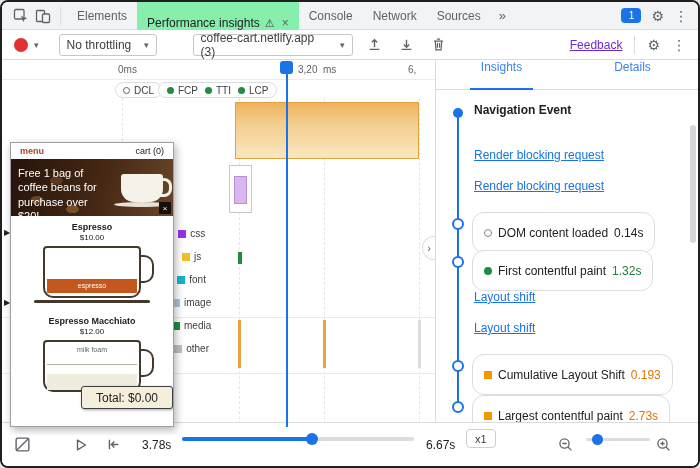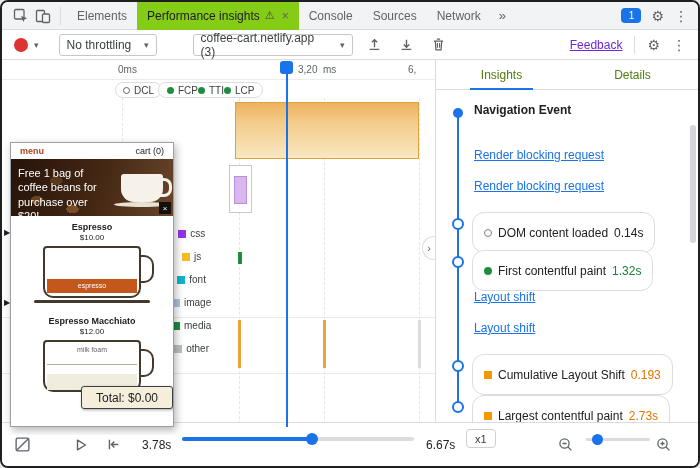--- a/index.html
+++ b/index.html
@@ -8,21 +8,21 @@
   .window { position:relative; width:700px; height:468px; background:#fff; border:2px solid #1f1f1f;
             border-radius:8px; overflow:hidden; }
 
   
   .tabbar { position:absolute; top:0; left:0; right:0; height:28px; background:#f1f3f4;
             border-bottom:1px solid #dadce0; display:flex; align-items:center; font-size:12px;
             color:#5f6368; padding-left:8px; }
   .tb-iconbtn { width:22px; height:22px; display:flex; align-items:center; justify-content:center; flex:0 0 auto; }
   .tb-sep { width:1px; height:18px; background:#dadce0; margin:0 6px; flex:0 0 auto; }
   .tab { height:28px; display:flex; align-items:center; gap:5px; padding:0 10px; white-space:nowrap; }
-  .tab.active { background:#84cc16; color:#202124; }
+  .tab.active { background:#86efac; color:#202124;align-items:flex-end; }
   .tab .close-x { color:#5f6368; font-size:12px; margin-left:2px; }
   .warn-glyph { font-size:11px; color:#444746; }
   .more-tabs { padding:0 8px; font-size:13px; }
   .tabbar-right { margin-left:auto; display:flex; align-items:center; gap:10px; padding-right:10px; }
   .issues-badge { min-width:20px; height:15px; background:#1a73e8; color:#fff; border-radius:4px;
                   display:flex; align-items:center; justify-content:center; font-size:10px; padding:0 4px; }
   .glyph-btn { font-size:14px; color:#5f6368; line-height:1; }
 
   
   .toolbar2 { position:absolute; top:28px; left:0; right:0; height:30px; background:#fff;
@@ -46,21 +46,21 @@
 
   
   .timeline { position:absolute; left:0; top:0; width:433px; height:100%; background:#fff; overflow:hidden; }
   .ruler { position:absolute; left:0; top:0; right:0; height:20px; border-bottom:1px solid #ececec;
            font-size:10px; color:#5f6368; }
   .ruler-label { position:absolute; top:4px; }
   .grid-v { position:absolute; top:38px; bottom:6px; width:0; border-left:1px dashed #e4e6e8; }
   .marker-chip { position:absolute; top:22px; display:inline-flex; align-items:center; gap:4px; height:16px;
                  background:#fff; border:1px solid #dadce0; border-radius:9px; padding:0 7px;
                  font-size:10px; color:#3c4043; z-index:3; }
-  .marker-group { position:absolute; top:22px; left:156px; display:inline-flex; align-items:center; gap:0;
+  .marker-group { position:absolute; top:22px; left:156px; display:inline-flex; align-items:center; gap:7px;
                   height:16px; background:#fff; border:1px solid #dadce0; border-radius:9px; padding:0 8px;
                   font-size:10px; color:#3c4043; z-index:3; }
   .m-item { display:inline-flex; align-items:center; gap:4px; }
   .dot { width:7px; height:7px; border-radius:50%; flex:0 0 auto; }
   .dot.outline { background:#fff; border:1.5px solid #5f6368; }
   .dot.green { background:#1e8e3e; }
   .lcp-span { position:absolute; left:233px; top:42px; width:184px; height:57px;
               background:linear-gradient(180deg,#eeb25e 0%,#f3cc8a 35%,#f9e7c2 100%);
               border:1px solid #e1a23c; z-index:1; }
   .film-thumb { position:absolute; left:227px; top:105px; width:23px; height:48px; background:#fff;
@@ -119,22 +119,22 @@
   .pv-line { position:absolute; left:2px; right:2px; height:1px; background:#b9b1a0; }
   .pv-band2 { position:absolute; left:2px; right:2px; bottom:0; height:16px; background:#f0edde; }
   .pv-total { position:absolute; left:70px; top:243px; width:92px; height:23px; background:#f5eeda;
               border:1px solid #3c4043; border-radius:3px; box-shadow:1px 1px 3px rgba(0,0,0,.35);
               font-size:12px; color:#202124; display:flex; align-items:center; justify-content:center; z-index:11; }
 
   
   .insights { position:absolute; left:433px; top:0; right:0; height:100%; background:#fff;
               border-left:1px solid #dadce0; }
   .itabs { height:30px; border-bottom:1px solid #dadce0; display:flex; }
-  .itab { width:50%; display:flex; align-items:center; justify-content:center; font-size:12px;
-          color:#4d7c0f; position:relative; }
+  .itab { width:50%; display:flex; align-items:flex-start; justify-content:center; font-size:12px;
+          color:#3b82f6; position:relative; }
   .itab.active::after { content:""; position:absolute; bottom:-1px; left:26%; right:26%; height:2px;
                         background:#1a73e8; }
   .icontent { position:absolute; top:31px; left:0; right:0; bottom:0; overflow:hidden; }
   .tl-line { position:absolute; left:21px; top:22px; width:2px; height:294px; background:#1a73e8; }
   .node-filled { position:absolute; left:17px; top:17px; width:10px; height:10px; border-radius:50%;
                  background:#1a73e8; }
   .node-open { position:absolute; left:16px; width:12px; height:12px; border-radius:50%; background:#fff;
                border:2px solid #1a73e8; }
   .nav-title { position:absolute; left:38px; top:12px; font-size:12px; font-weight:bold; color:#202124; }
   .nav-url { position:absolute; left:38px; top:29px; font-size:11px; color:#5f6368; }
@@ -188,24 +188,24 @@
       </div>
     <div class="tab active">
       <span>Performance insights</span>
       <span class="warn-glyph">⚠</span>
       <span class="close-x">×</span>
     </div>
     <div class="tab">
         <span>Console</span>
       </div>
     <div class="tab">
+        <span>Network</span>
+      </div>
+    <div class="tab">
         <span>Sources</span>
-      </div>
-    <div class="tab">
-        <span>Network</span>
       </div>
     <div class="more-tabs">»</div>
     <div class="tabbar-right">
       <div class="issues-badge" style="background-color: rgb(26, 115, 232);">1</div>
       <div class="glyph-btn">⚙</div>
       <div class="glyph-btn">⋮</div>
     </div>
   </div>
 
   <div class="toolbar2">

